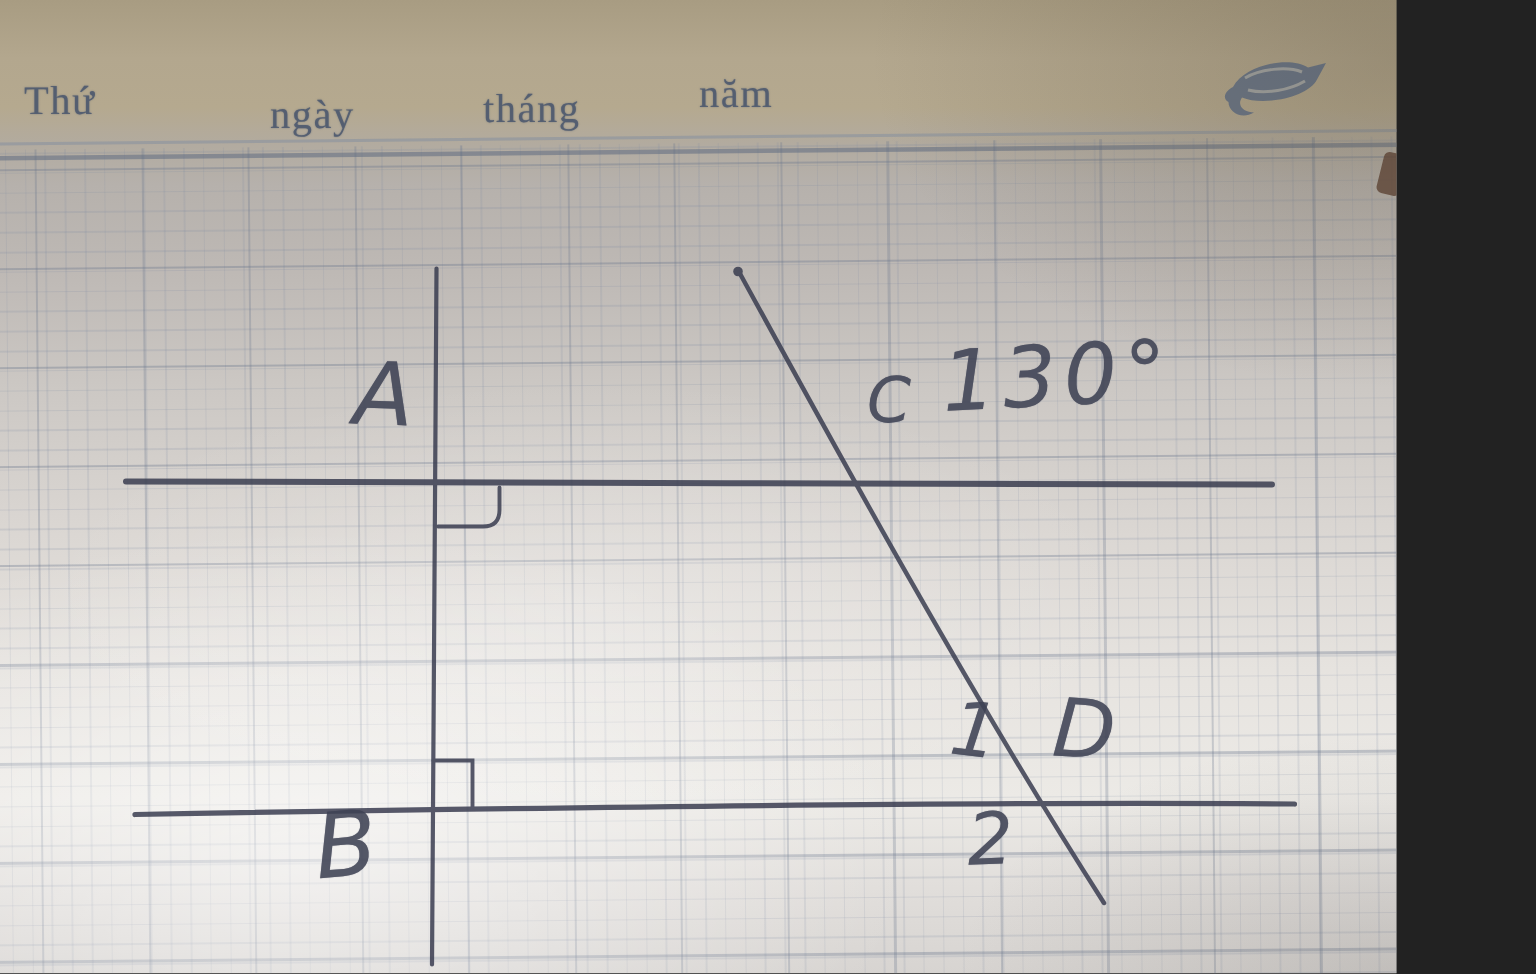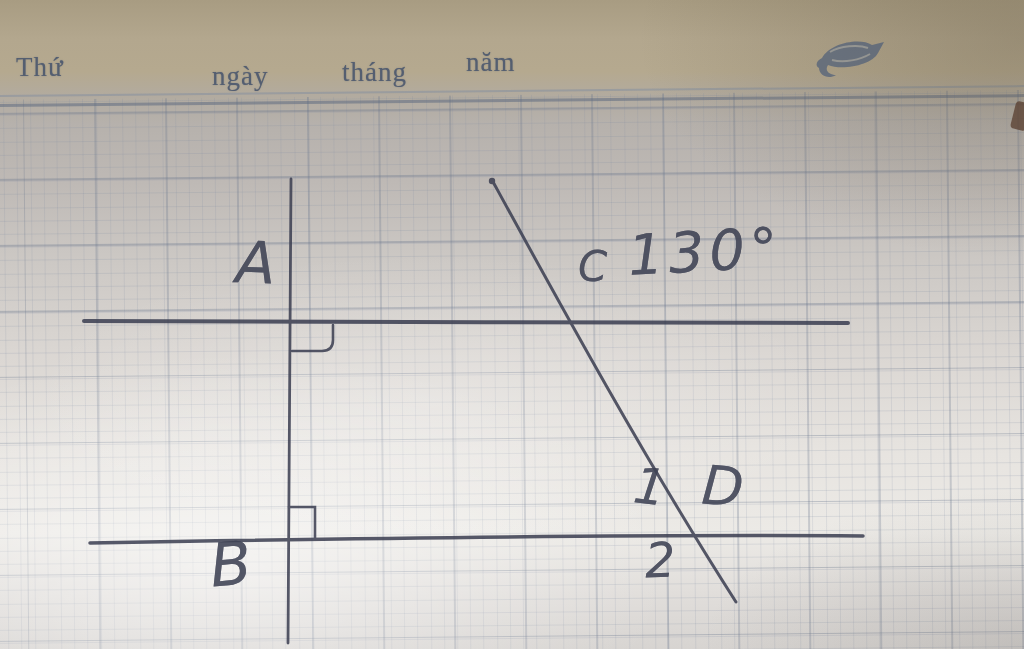--- a/index.html
+++ b/index.html
@@ -1,17 +1,17 @@
 <!DOCTYPE html>
 <html><head>
 <meta charset="utf-8">
 <style>
   html,body{margin:0;padding:0;background:#222;}
   #photo{
-    position:relative;width:1024px;height:649px;overflow:hidden;
+    position:relative;width:931px;height:649px;overflow:hidden;
     font-family:"Liberation Sans",sans-serif;
     background:linear-gradient(180deg,
       #a89c82 0%, #b3a78e 6%, #b5a98f 11%, #b2aba0 15%,
       #b6b1ac 19%, #beb9b5 28%, #ccc8c4 40%, #dbd7d3 55%,
       #e7e4e0 70%, #eceae6 82%, #e0ddda 92%, #d7d4d1 100%);
   }
   
   #grid{
     position:absolute;left:-14px;right:-14px;top:100px;bottom:-14px;
     background-image:
@@ -32,22 +32,22 @@
   #shade-top-right{background:radial-gradient(ellipse 58% 52% at 100% 6%, rgba(92,81,60,.30), rgba(92,81,60,0) 65%);}
   #shade-bottom-right{background:radial-gradient(ellipse 45% 35% at 100% 100%, rgba(105,100,96,.20), rgba(105,100,96,0) 70%);}
   #edge-sliver{position:absolute;top:102px;right:-5px;width:16px;height:28px;background:#5c4434;border-radius:4px;transform:rotate(14deg);opacity:.8;}
   
   .hdr{
     position:absolute;font-family:"Liberation Serif",serif;
     color:rgba(78,90,110,.88);font-size:27px;letter-spacing:1px;
     text-shadow:0 0 1.2px rgba(78,90,110,.6);
   }
   #hdr-thu{left:16px;top:52px;}
-  #hdr-ngay{left:212px;top:61px;}
-  #hdr-thang{left:342px;top:57px;font-family:Liberation Serif, serif;}
+  #hdr-ngay{left:180px;top:61px;}
+  #hdr-thang{left:322px;top:57px;font-family:Liberation Serif, serif;}
   #hdr-nam{left:466px;top:47px;}
   
   .hw{
     position:absolute;font-family:"DejaVu Sans",sans-serif;font-style:italic;
     color:#3e4254;opacity:.88;line-height:1;white-space:nowrap;
     text-shadow:0 0 .6px rgba(62,66,84,.7);
   }
   #lbl-a{left:236px;top:234px;font-size:58px;transform:rotate(2deg);}
   #lbl-b{left:210px;top:534px;font-size:60px;transform:rotate(-5deg);}
   #lbl-c{left:578px;top:246px;font-size:42px;}

